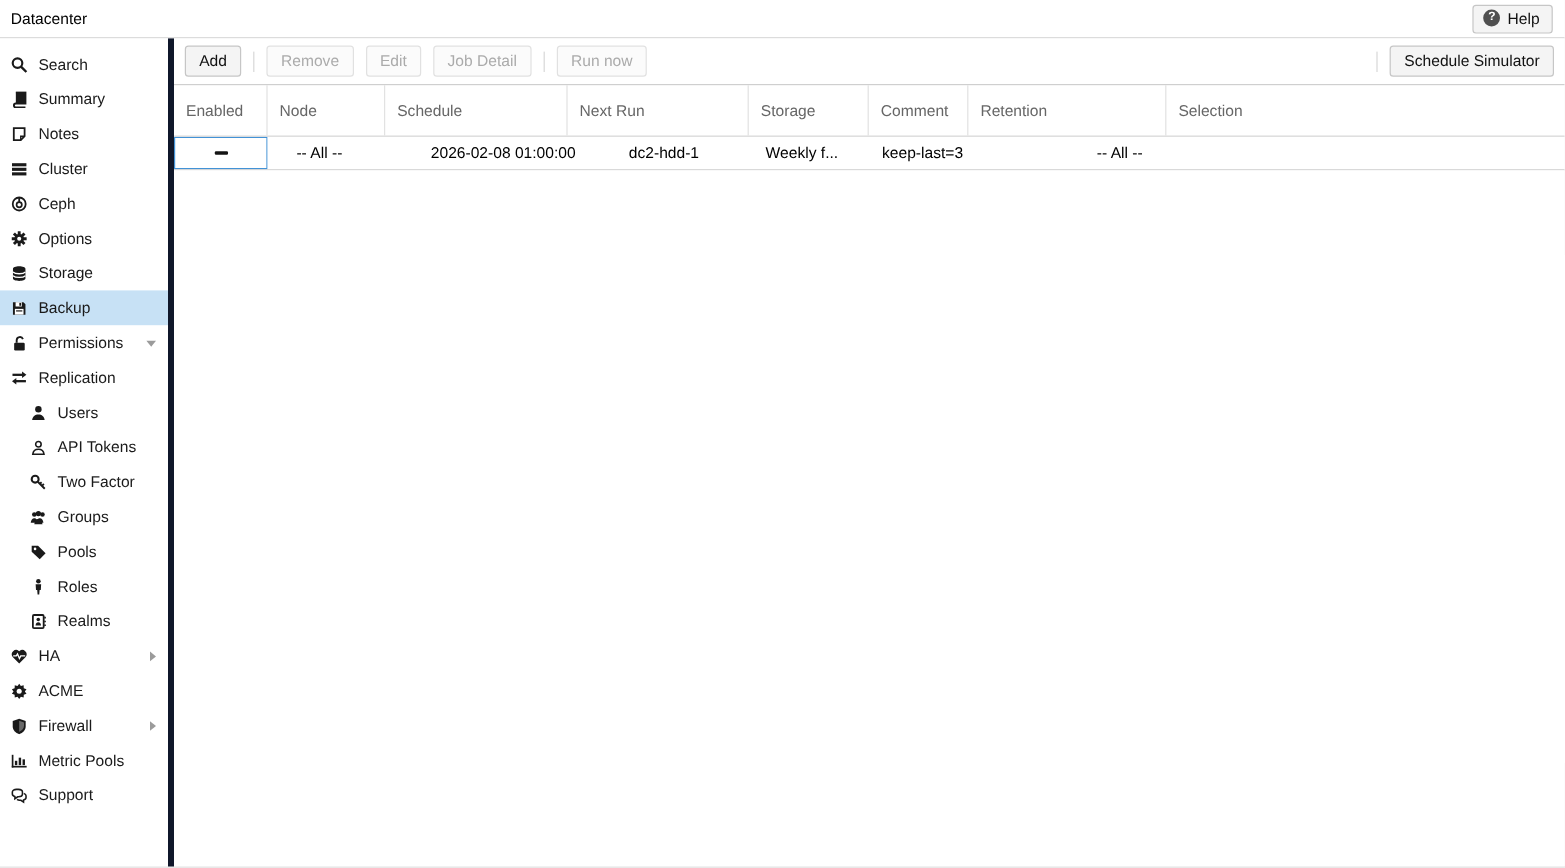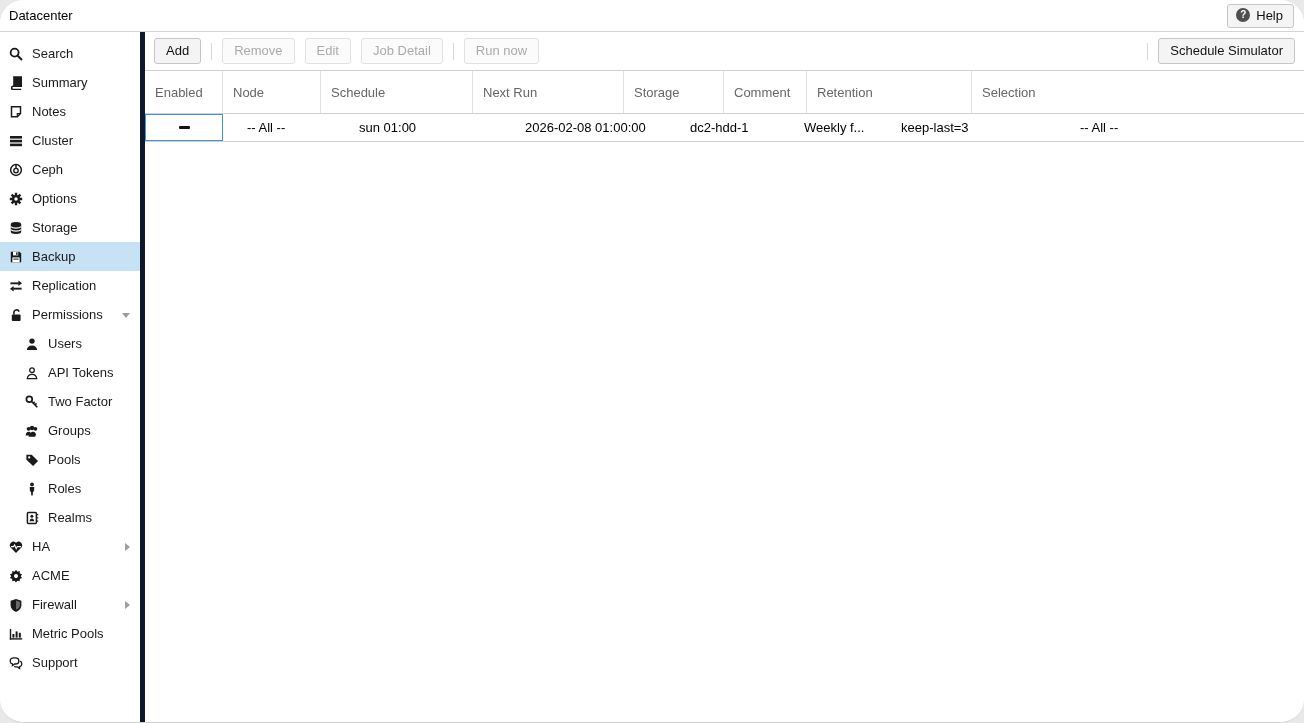--- a/index.html
+++ b/index.html
@@ -1,18 +1,18 @@
 <!DOCTYPE html>
 <html><head>
 <meta charset="utf-8">
 <style>
   * { box-sizing: border-box; margin: 0; padding: 0; }
   html,body { background:#e9e9e9; }
   body { font-family: "Liberation Sans", sans-serif; font-size: 13px; color:#1a1a1a; }
-  .app { width:1304px; height:723px; background:#fff; position:relative; overflow:hidden; border-bottom:1px solid #cfcfcf;border-radius:24px; }
+  .app { width:1304px; height:723px; background:#fff; position:relative; overflow:hidden; border-bottom:1px solid #cfcfcf; }
 
   
   .topbar { height:32px; display:flex; align-items:center; justify-content:space-between; padding:0 10px 0 9px; border-bottom:1px solid #d4d4d4; background:#fff; }
   .app-title { font-size:13px; color:#000; }
   .help-btn { display:inline-flex; align-items:center; gap:6px; background:#f4f4f4; border:1px solid #c6c6c6; border-radius:3px; padding:3px 10px 4px 8px; cursor:pointer; font-size:13px; color:#111; font-family:inherit; }
   .help-icon { width:14px; height:14px; border-radius:50%; background:#4f4f4f; color:#fff; font-size:10px; font-weight:bold; display:inline-flex; align-items:center; justify-content:center; line-height:1; }
 
   
   .body { display:flex; height:691px; }
   .sidebar { width:145px; flex-shrink:0; border-right:5px solid #0f172a; padding-top:7px; background:#fff; overflow:hidden; }
@@ -157,40 +157,40 @@
               <rect x="3.4" y="7.4" width="7.2" height="4.8" fill="#fff"></rect>
               <rect x="4.4" y="8.6" width="5.2" height="1" fill="#1a1a1a"></rect>
             </svg>
         </span>
         <span class="lbl">Backup</span>
       </div>
 
       <div class="side-item">
         <span class="icn">
           <svg width="14" height="14" viewBox="0 0 14 14">
+              <rect x="2.8" y="6.6" width="8.8" height="6.4" rx="1" fill="#1a1a1a"></rect>
+              <path d="M4.9 6.6V4.6a2.7 2.7 0 0 1 5.2-1" fill="none" stroke="#1a1a1a" stroke-width="1.6"></path>
+            </svg>
+        </span>
+        <span class="lbl">Permissions</span>
+        <span class="chev down"></span>
+      </div>
+
+      <div class="side-item">
+        <span class="icn">
+          <svg width="14" height="14" viewBox="0 0 14 14">
               <g fill="#1a1a1a">
                 <rect x="1.4" y="3.4" width="8.4" height="1.9"></rect>
                 <path d="M9.4 1.5 13 4.3 9.4 7.1z"></path>
                 <rect x="4.2" y="8.7" width="8.4" height="1.9"></rect>
                 <path d="M4.6 6.9 1 9.7l3.6 2.8z"></path>
               </g>
             </svg>
         </span>
         <span class="lbl">Replication</span>
-      </div>
-
-      <div class="side-item">
-        <span class="icn">
-          <svg width="14" height="14" viewBox="0 0 14 14">
-              <rect x="2.8" y="6.6" width="8.8" height="6.4" rx="1" fill="#1a1a1a"></rect>
-              <path d="M4.9 6.6V4.6a2.7 2.7 0 0 1 5.2-1" fill="none" stroke="#1a1a1a" stroke-width="1.6"></path>
-            </svg>
-        </span>
-        <span class="lbl">Permissions</span>
-        <span class="chev down"></span>
       </div>
 
       <div class="side-item sub">
         <span class="icn">
           <svg width="14" height="14" viewBox="0 0 14 14">
               <g fill="#1a1a1a">
                 <circle cx="7" cy="4.1" r="2.7"></circle>
                 <path d="M1.8 13c.3-3 2.4-4.6 5.2-4.6s4.9 1.6 5.2 4.6z"></path>
               </g>
             </svg>
@@ -356,21 +356,20 @@
         <div class="hcell c7">Selection</div>
       </div>
 
       <div class="grid-row">
         <div class="cell cb c0">
           <span class="focus-box">
             <span class="dash"></span>
           </span>
         </div>
         <div class="cell c1">-- All --</div>
-        <div class="cell c2">sun 01:00</div>
         <div class="cell c3">2026-02-08 01:00:00</div>
         <div class="cell c4">dc2-hdd-1</div>
         <div class="cell c5">Weekly f...</div>
         <div class="cell c6">keep-last=3</div>
         <div class="cell c7">-- All --</div>
       </div>
 
       <div class="grid-body"></div>
 
     </div>

